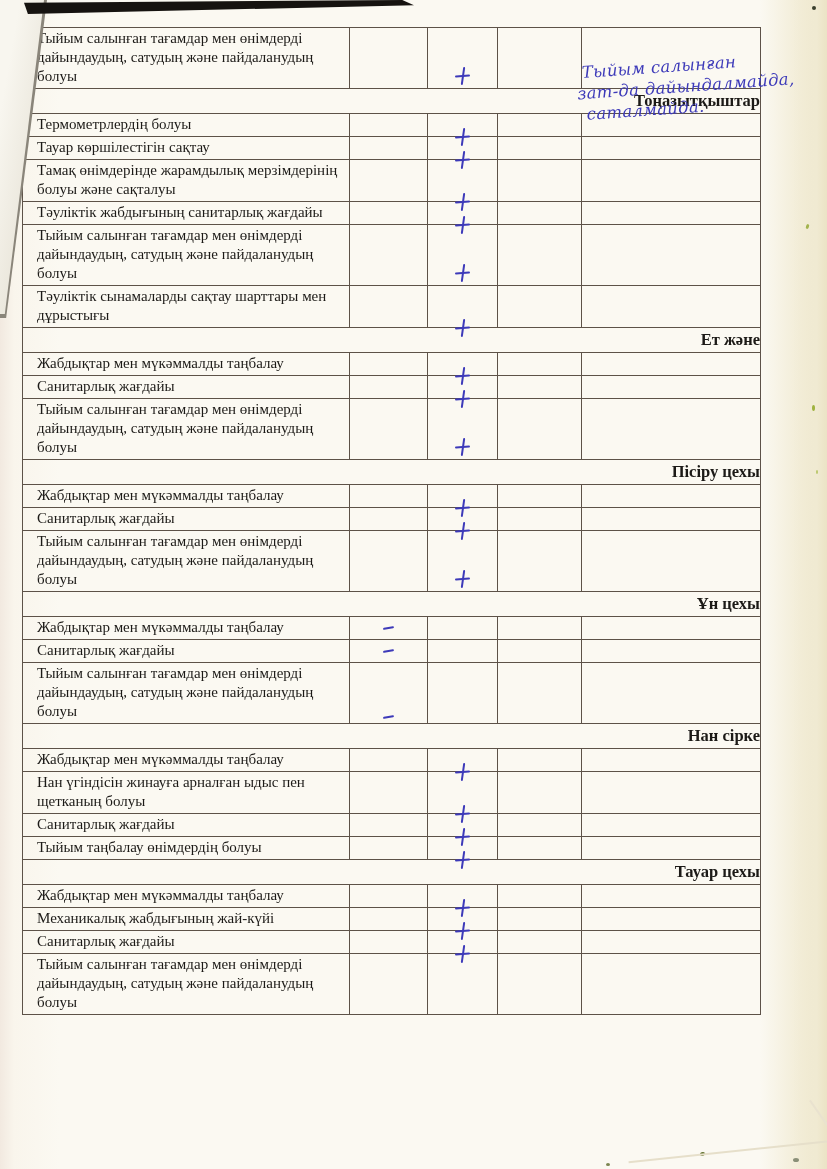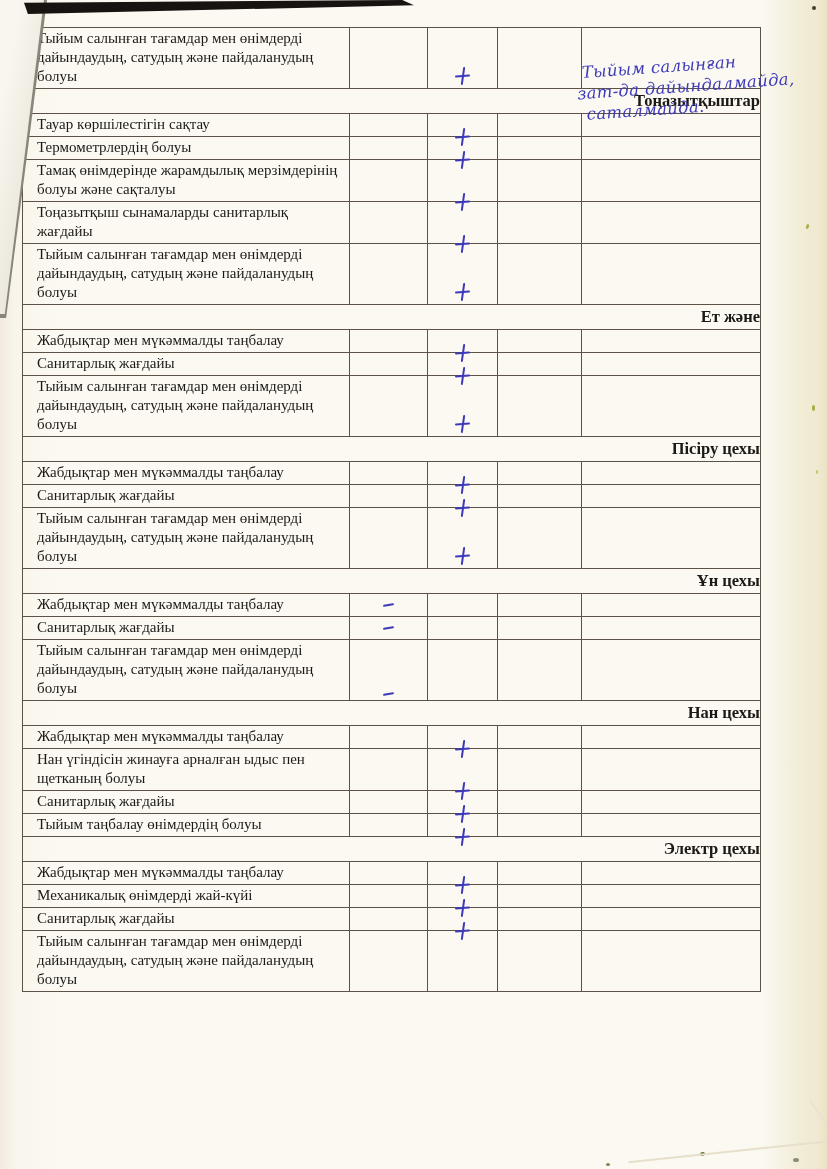--- a/index.html
+++ b/index.html
@@ -78,64 +78,73 @@
         <div class="label-cell">Тыйым салынған тағамдар мен өнімдерді дайындаудың, сатудың және пайдаланудың болуы</div>
         <div class="check-cell"></div>
         <div class="check-cell">
           <span class="mark plus pos-low"></span>
         </div>
         <div class="check-cell"></div>
         <div class="check-cell"></div>
       </div>
       <div class="section-row">Тоңазытқыштар</div>
       <div class="item-row">
+        <div class="label-cell">Термометрлердің болуы</div>
+        <div class="check-cell"></div>
+        <div class="check-cell">
+          <span class="mark plus pos-bottom"></span>
+        </div>
+        <div class="check-cell"></div>
+        <div class="check-cell"></div>
+      </div>
+      <div class="item-row">
         <div class="label-cell">Тауар көршілестігін сақтау</div>
         <div class="check-cell"></div>
         <div class="check-cell">
           <span class="mark plus pos-bottom"></span>
         </div>
         <div class="check-cell"></div>
         <div class="check-cell"></div>
       </div>
       <div class="item-row">
-        <div class="label-cell">Термометрлердің болуы</div>
-        <div class="check-cell"></div>
-        <div class="check-cell">
-          <span class="mark plus pos-bottom"></span>
-        </div>
-        <div class="check-cell"></div>
-        <div class="check-cell"></div>
-      </div>
-      <div class="item-row">
         <div class="label-cell">Тамақ өнімдерінде жарамдылық мерзімдерінің болуы және сақталуы</div>
         <div class="check-cell"></div>
         <div class="check-cell">
           <span class="mark plus pos-bottom"></span>
         </div>
         <div class="check-cell"></div>
         <div class="check-cell"></div>
       </div>
       <div class="item-row">
-        <div class="label-cell">Тоңазытқыш сынамаларды санитарлық жағдайы</div>
+        <div class="label-cell">Тәуліктік жабдығының санитарлық жағдайы</div>
         <div class="check-cell"></div>
         <div class="check-cell">
           <span class="mark plus pos-bottom"></span>
         </div>
         <div class="check-cell"></div>
         <div class="check-cell"></div>
       </div>
       <div class="item-row">
         <div class="label-cell">Тыйым салынған тағамдар мен өнімдерді дайындаудың, сатудың және пайдаланудың болуы</div>
         <div class="check-cell"></div>
         <div class="check-cell">
           <span class="mark plus pos-low"></span>
         </div>
         <div class="check-cell"></div>
         <div class="check-cell"></div>
       </div>
+      <div class="item-row">
+        <div class="label-cell">Тәуліктік сынамаларды сақтау шарттары мен дұрыстығы</div>
+        <div class="check-cell"></div>
+        <div class="check-cell">
+          <span class="mark plus pos-bottom"></span>
+        </div>
+        <div class="check-cell"></div>
+        <div class="check-cell"></div>
+      </div>
       <div class="section-row">Ет және</div>
       <div class="item-row">
         <div class="label-cell">Жабдықтар мен мүкәммалды таңбалау</div>
         <div class="check-cell"></div>
         <div class="check-cell">
           <span class="mark plus pos-bottom"></span>
         </div>
         <div class="check-cell"></div>
         <div class="check-cell"></div>
       </div>
@@ -206,21 +215,21 @@
       </div>
       <div class="item-row">
         <div class="label-cell">Тыйым салынған тағамдар мен өнімдерді дайындаудың, сатудың және пайдаланудың болуы</div>
         <div class="check-cell">
           <span class="mark minus pos-low"></span>
         </div>
         <div class="check-cell"></div>
         <div class="check-cell"></div>
         <div class="check-cell"></div>
       </div>
-      <div class="section-row">Нан цехы</div>
+      <div class="section-row">Нан сірке</div>
       <div class="item-row">
         <div class="label-cell">Жабдықтар мен мүкәммалды таңбалау</div>
         <div class="check-cell"></div>
         <div class="check-cell">
           <span class="mark plus pos-bottom"></span>
         </div>
         <div class="check-cell"></div>
         <div class="check-cell"></div>
       </div>
       <div class="item-row">
@@ -243,32 +252,32 @@
       </div>
       <div class="item-row">
         <div class="label-cell">Тыйым таңбалау өнімдердің болуы</div>
         <div class="check-cell"></div>
         <div class="check-cell">
           <span class="mark plus pos-bottom"></span>
         </div>
         <div class="check-cell"></div>
         <div class="check-cell"></div>
       </div>
-      <div class="section-row">Электр цехы</div>
-      <div class="item-row">
-        <div class="label-cell">Жабдықтар мен мүкәммалды таңбалау</div>
-        <div class="check-cell"></div>
-        <div class="check-cell">
-          <span class="mark plus pos-bottom"></span>
-        </div>
-        <div class="check-cell"></div>
-        <div class="check-cell"></div>
-      </div>
-      <div class="item-row">
-        <div class="label-cell">Механикалық өнімдерді жай-күйі</div>
+      <div class="section-row">Тауар цехы</div>
+      <div class="item-row">
+        <div class="label-cell">Жабдықтар мен мүкәммалды таңбалау</div>
+        <div class="check-cell"></div>
+        <div class="check-cell">
+          <span class="mark plus pos-bottom"></span>
+        </div>
+        <div class="check-cell"></div>
+        <div class="check-cell"></div>
+      </div>
+      <div class="item-row">
+        <div class="label-cell">Механикалық жабдығының жай-күйі</div>
         <div class="check-cell"></div>
         <div class="check-cell">
           <span class="mark plus pos-bottom"></span>
         </div>
         <div class="check-cell"></div>
         <div class="check-cell"></div>
       </div>
       <div class="item-row">
         <div class="label-cell">Санитарлық жағдайы</div>
         <div class="check-cell"></div>

